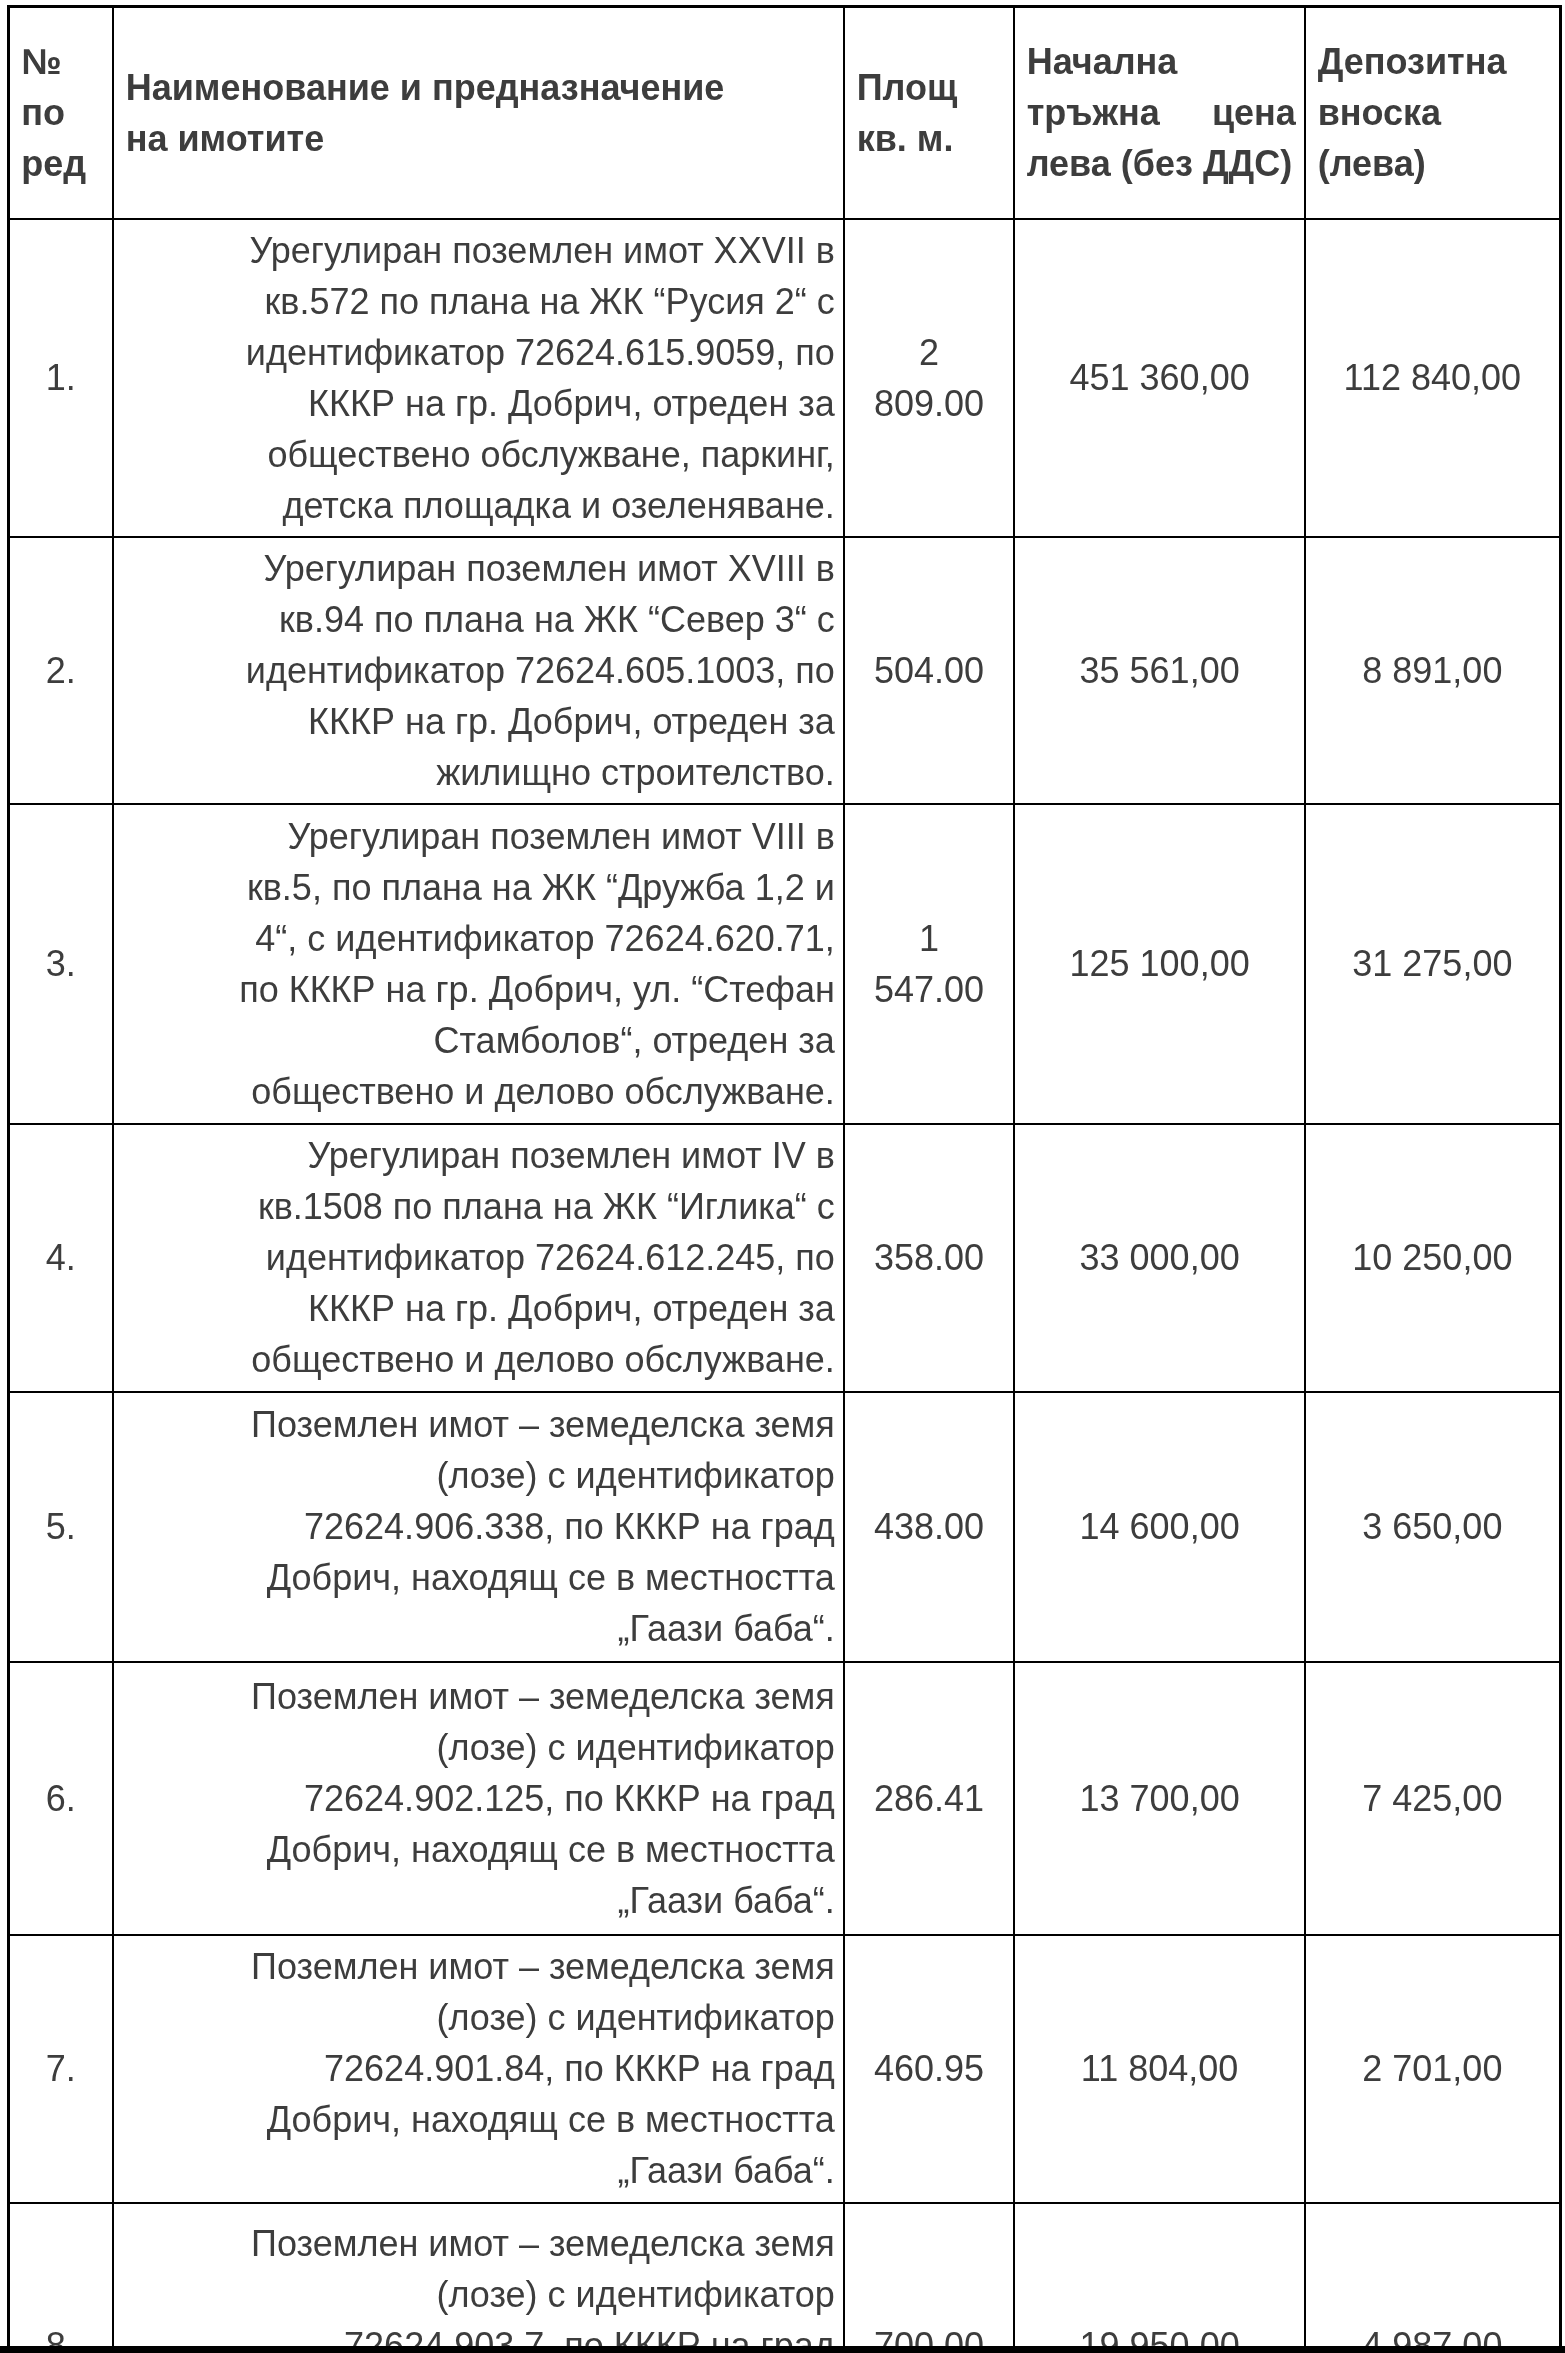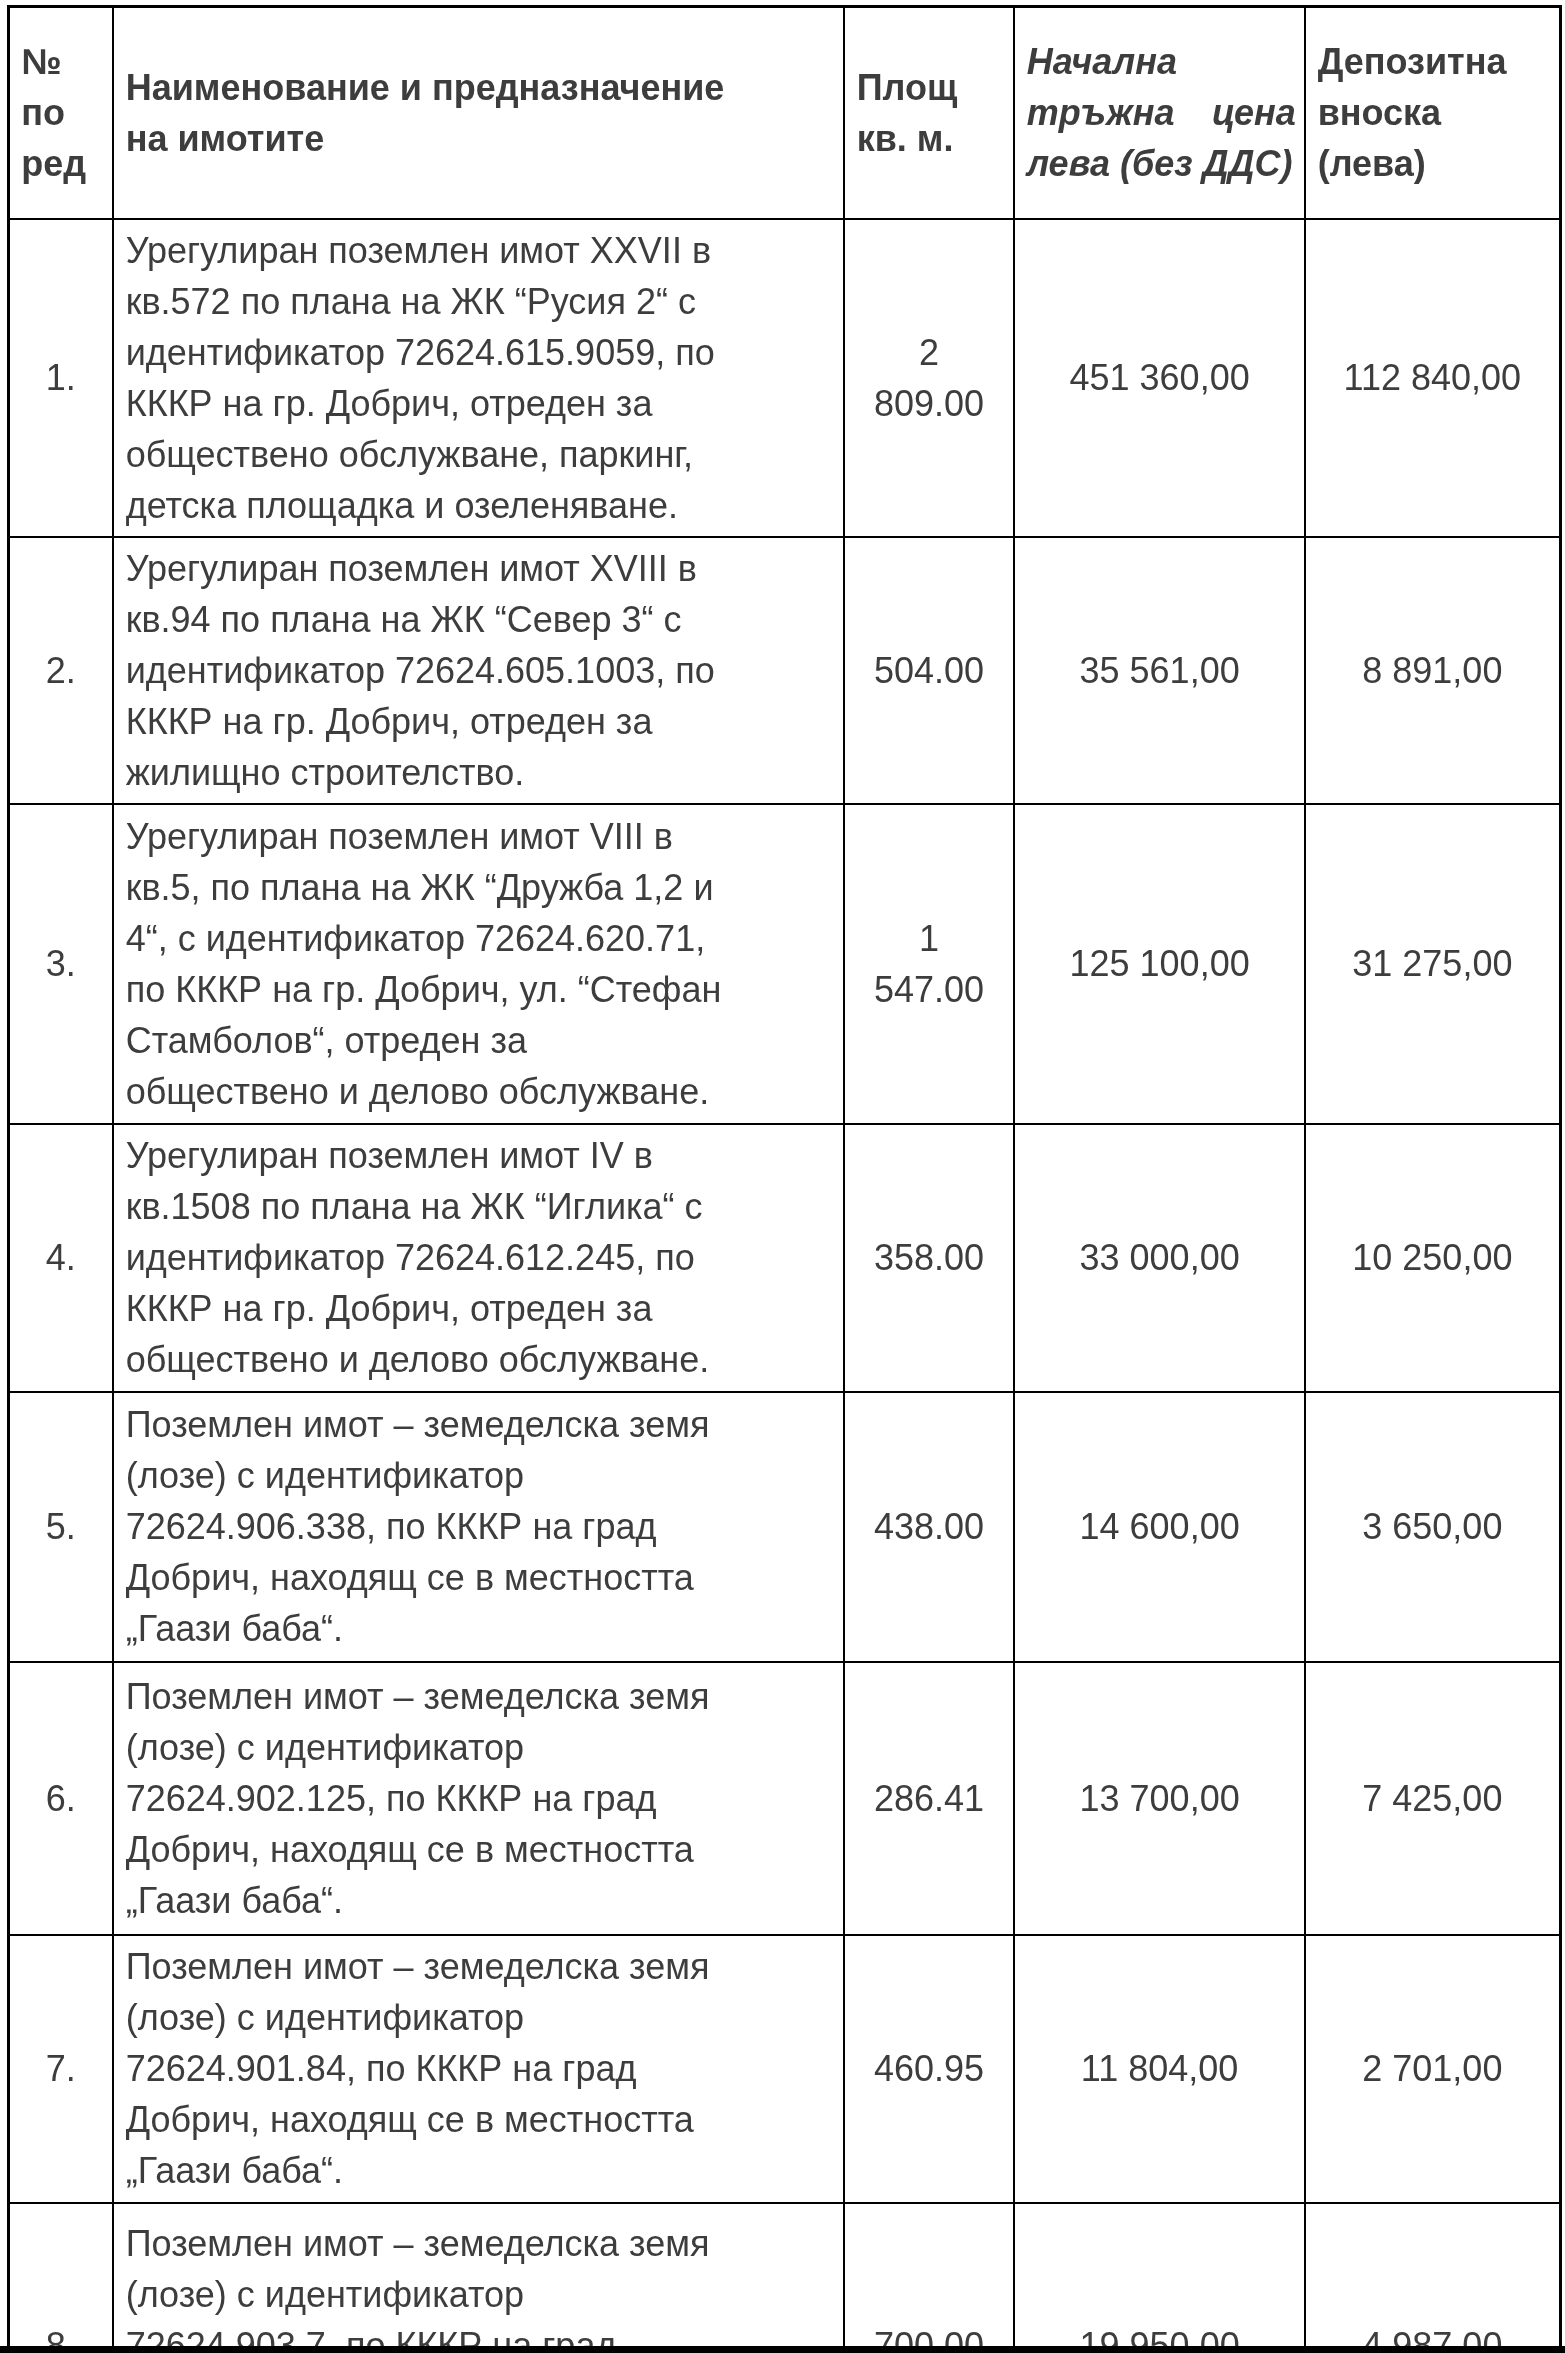--- a/index.html
+++ b/index.html
@@ -30,23 +30,23 @@
   col.c-dep   { width: 255px; }
   th, td {
     border: 2.5px solid #000000;
     vertical-align: middle;
     box-sizing: border-box;
     padding: 5px 8.3px 5px 11.6px;
     text-align: left;
     overflow: hidden;
   }
   th { font-weight: bold; }
-  td { font-weight: normal; }
+  td { font-weight: normal; text-align: right; }
   .pre { white-space: pre-line; }
-  .justify { text-align: justify; white-space: normal; font-style: italic; }
+  .justify { text-align: justify; white-space: normal; }
   .center { text-align: center; padding-left: 5px; padding-right: 5px; }
   td.desc-clip { padding-bottom: 106px; }
   .bottom-bar {
     position: absolute;
     left: 0; right: 0; bottom: 0;
     height: 8.3px;
     background: #000000;
   }
 </style>
 </head>

